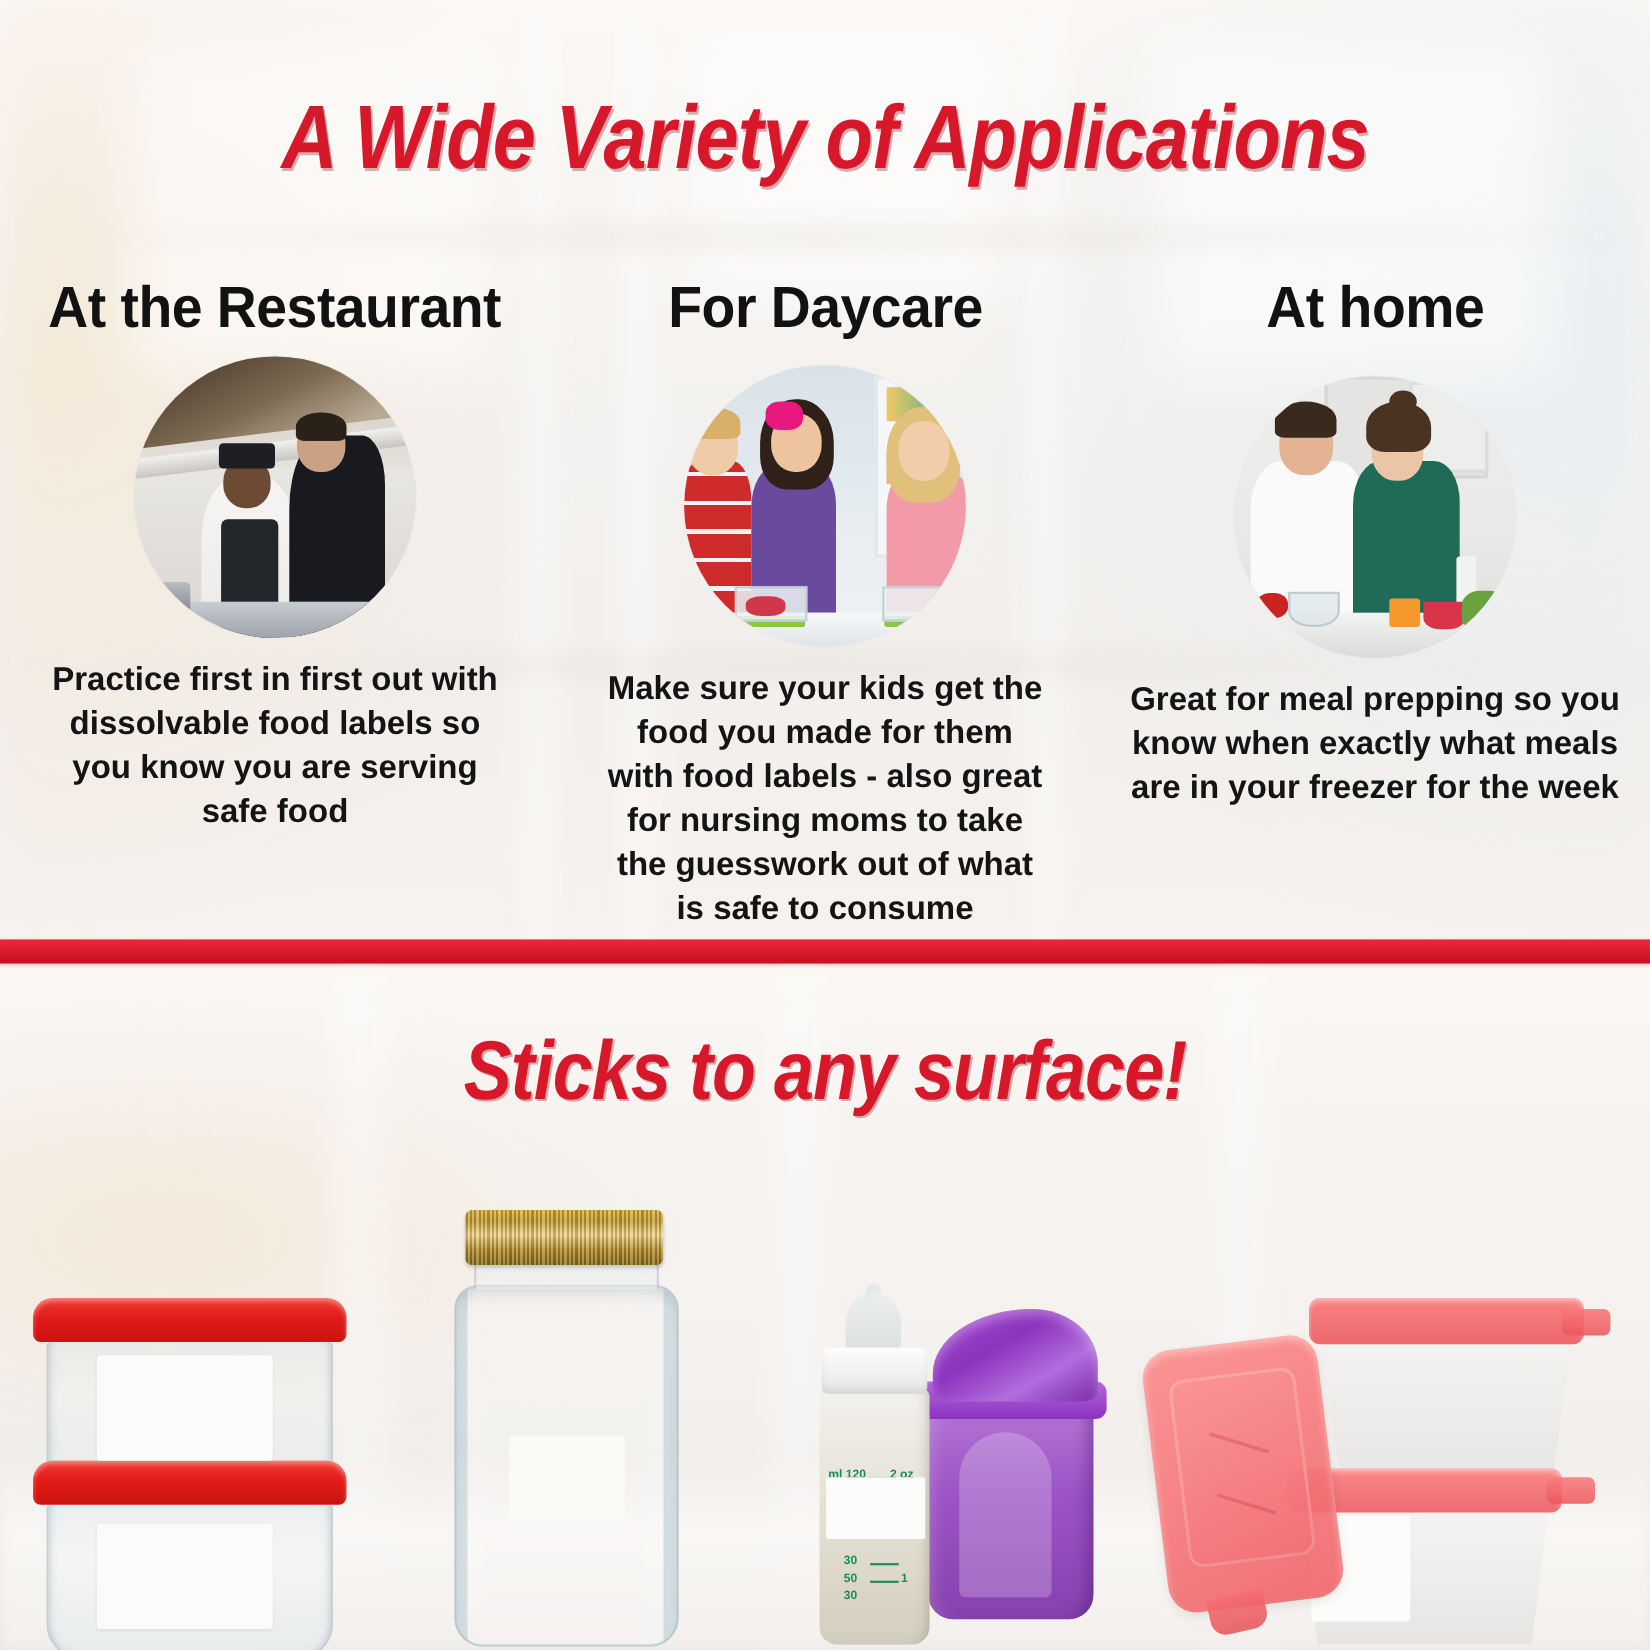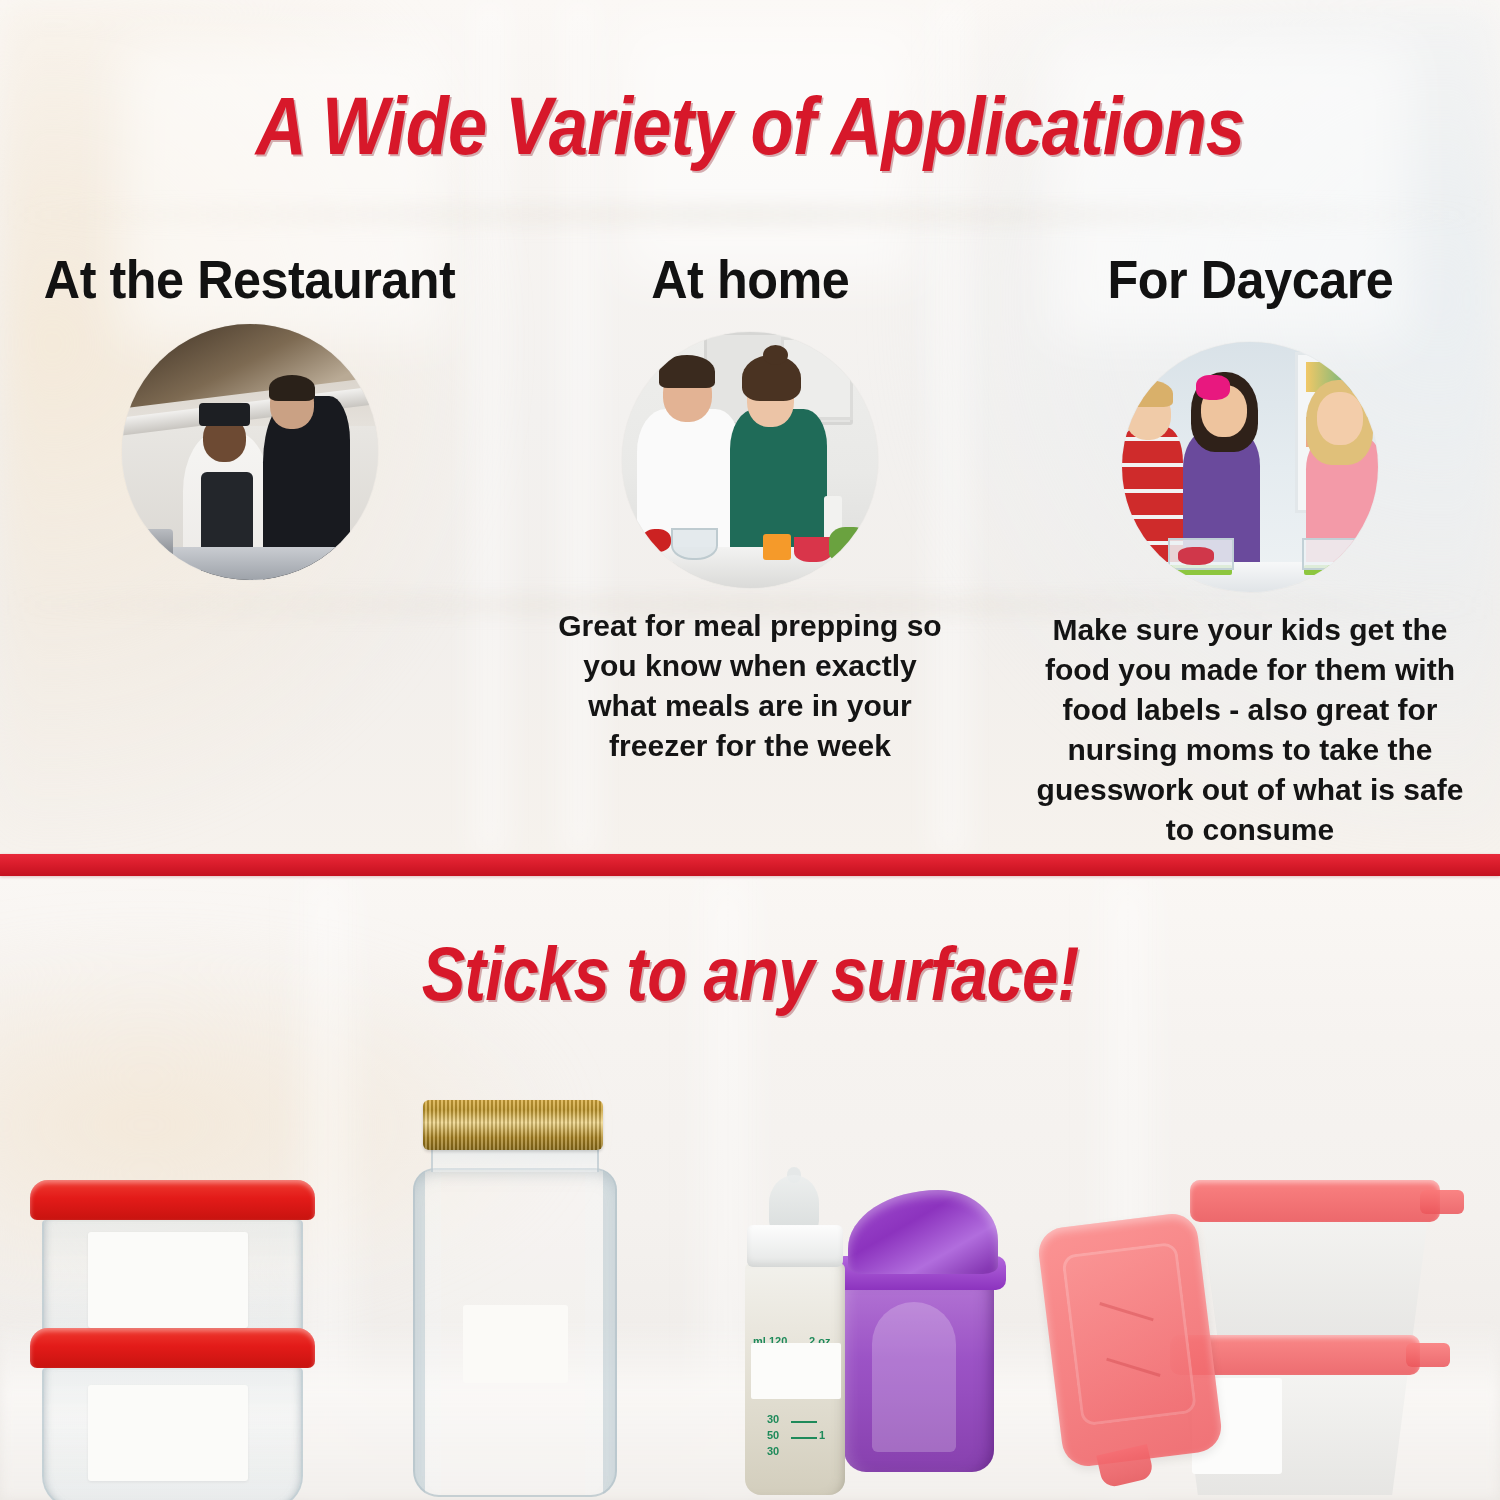--- a/index.html
+++ b/index.html
@@ -321,46 +321,21 @@
             <div class="p1-apron"></div>
           <div class="p1-head"></div>
             <div class="p1-hat"></div>
           <div class="p1-man"></div>
             <div class="p1-manhead"></div>
             <div class="p1-manhair"></div>
           <div class="p1-counter"></div>
             <div class="p1-pot"></div>
         </div>
       </div>
-    </div>
-
-    <div class="col">
-      <div class="col-title">At home</div>
-      <div class="photo">
-        <div class="inner">
-          <div class="p2-bg"></div>
-            <div class="p2-cab"></div>
-            <div class="p2-cab2"></div>
-          <div class="p2-manbody"></div>
-            <div class="p2-manhead"></div>
-            <div class="p2-manhair"></div>
-          <div class="p2-wombody"></div>
-            <div class="p2-womhead"></div>
-            <div class="p2-womhair"></div>
-            <div class="p2-bun"></div>
-          <div class="p2-island"></div>
-          <div class="p2-pep"></div>
-            <div class="p2-bowl"></div>
-          <div class="p2-bottle"></div>
-            <div class="p2-juice"></div>
-            <div class="p2-berries"></div>
-            <div class="p2-greens"></div>
-        </div>
-      </div>
-      <div class="caption">Great for meal prepping so you know when exactly what meals are in your freezer for the week</div>
+      <div class="caption">Practice first in first out with dissolvable food labels so you know you are serving safe food</div>
     </div>
 
     <div class="col">
       <div class="col-title">For Daycare</div>
       <div class="photo">
         <div class="inner">
           <div class="p3-bg"></div>
             <div class="p3-shelf"></div>
             <div class="p3-s1"></div>
             <div class="p3-s2"></div>
@@ -378,20 +353,46 @@
           <div class="p3-box1g"></div>
             <div class="p3-box1"></div>
             <div class="p3-fruit"></div>
           <div class="p3-box2g"></div>
             <div class="p3-box2"></div>
         </div>
       </div>
       <div class="caption">Make sure your kids get the food you made for them with food labels - also great for nursing moms to take the guesswork out of what is safe to consume</div>
     </div>
 
+    <div class="col">
+      <div class="col-title">At home</div>
+      <div class="photo">
+        <div class="inner">
+          <div class="p2-bg"></div>
+            <div class="p2-cab"></div>
+            <div class="p2-cab2"></div>
+          <div class="p2-manbody"></div>
+            <div class="p2-manhead"></div>
+            <div class="p2-manhair"></div>
+          <div class="p2-wombody"></div>
+            <div class="p2-womhead"></div>
+            <div class="p2-womhair"></div>
+            <div class="p2-bun"></div>
+          <div class="p2-island"></div>
+          <div class="p2-pep"></div>
+            <div class="p2-bowl"></div>
+          <div class="p2-bottle"></div>
+            <div class="p2-juice"></div>
+            <div class="p2-berries"></div>
+            <div class="p2-greens"></div>
+        </div>
+      </div>
+      <div class="caption">Great for meal prepping so you know when exactly what meals are in your freezer for the week</div>
+    </div>
+
   </div>
 
   <div class="redband" style="background:linear-gradient(180deg,#e8293a,#DC1E2D 40%,#c4101f);"></div>
 
   <div class="headline" id="headline-2" style="color:#D7182A;">Sticks to any surface!</div>
 
   <div class="products">
 
     <div class="glass-stack">
       <div class="gc gc-top">

